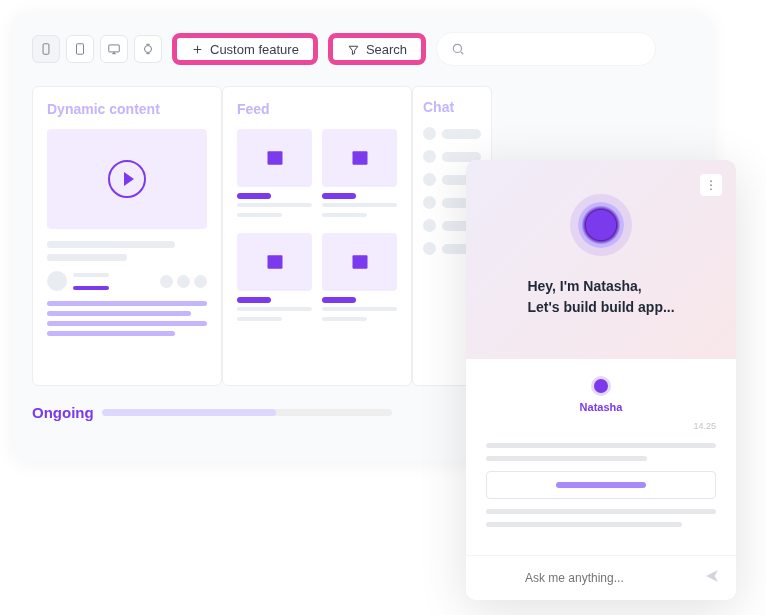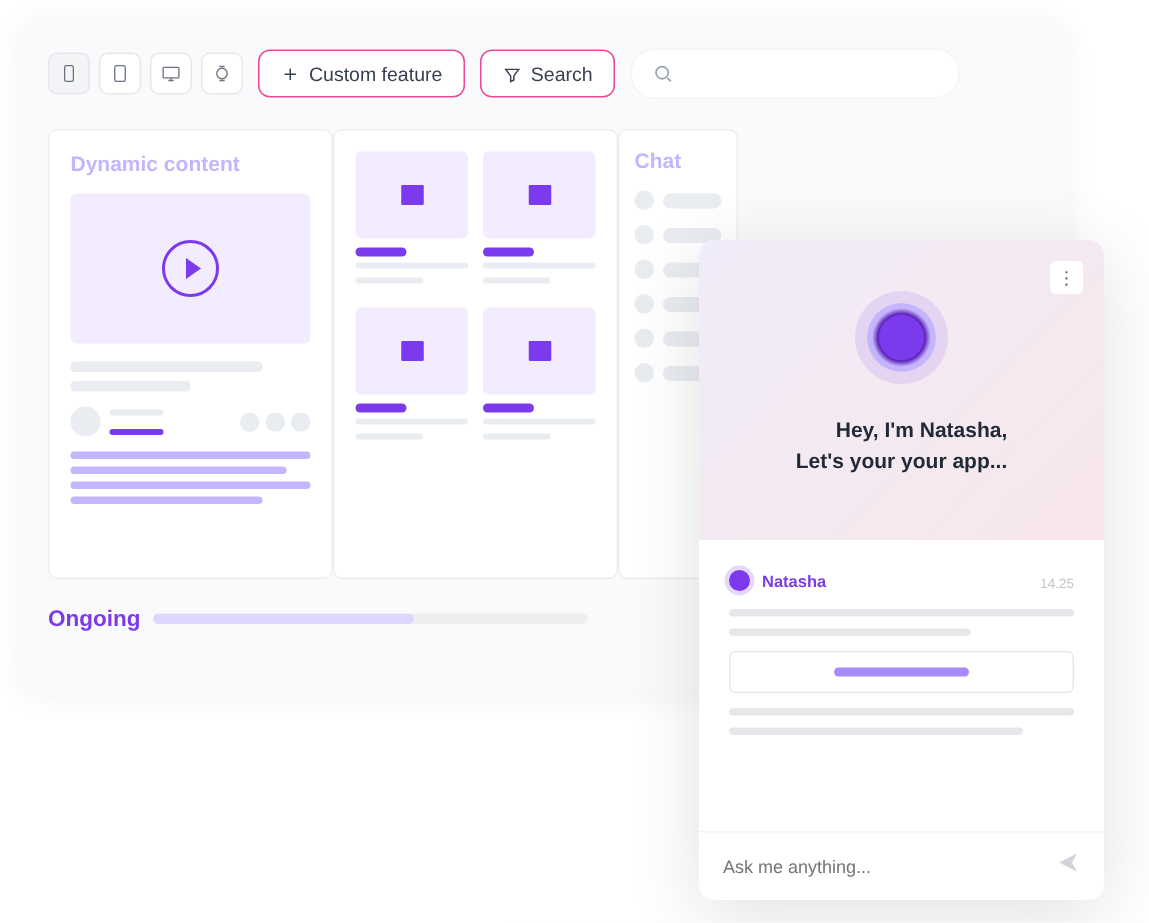--- a/index.html
+++ b/index.html
@@ -21,21 +21,21 @@
     .device-btns { display: flex; gap: 6px; }
     .device-btn {
       width: 28px; height: 28px; border: 1px solid #e5e7eb; background: #fff;
       border-radius: 6px; display: flex; align-items: center; justify-content: center;
       cursor: pointer;
     }
     .device-btn.active { background: #f3f4f6; }
     .device-btn svg { width: 14px; height: 14px; stroke: #6b7280; fill: none; stroke-width: 1.5; }
     
     .btn {
-      height: 32px; padding: 0 14px; border: 1px solid #ec4899; background: #fff;
+      height: 32px; padding: 0 14px; border: 5px solid #ec4899; background: #fff;
       border-radius: 8px; display: flex; align-items: center; gap: 6px;
       font-size: 13px; color: #374151; cursor: pointer;
     }
     .btn svg { width: 13px; height: 13px; stroke: #374151; fill: none; stroke-width: 1.8; }
     
     .search-box {
       flex: 1; max-width: 220px; height: 34px; background: #fff;
       border-radius: 999px; display: flex; align-items: center; gap: 8px;
       padding: 0 14px; border: 1px solid #f3f4f6;
     }
@@ -114,43 +114,43 @@
       position: absolute; top: 14px; right: 14px; width: 22px; height: 22px;
       background: #fff; border-radius: 4px; display: flex; align-items: center;
       justify-content: center; font-size: 12px; color: #666; cursor: pointer;
     }
     .orb {
       width: 46px; height: 46px; border-radius: 999px;
       background: radial-gradient(circle at 50% 50%, #7c3aed 0%, #7c3aed 45%, #5b21b6 48%, #c4b5fd 60%);
       box-shadow: 0 0 0 8px rgba(124, 58, 237, 0.12);
       margin-bottom: 28px;
     }
-    .hero-text { text-align: right; font-size: 14px; font-weight: 600; color: #1f2937; line-height: 1.5; }
+    .hero-text { text-align: left; font-size: 14px; font-weight: 600; color: #1f2937; line-height: 1.5; }
     
     .chat-body { padding: 20px; flex: 1; }
-    .sender-row { display: flex; align-items: flex-end; gap: 8px; margin-bottom: 12px; }
+    .sender-row { display: flex; align-items: center; gap: 8px; margin-bottom: 12px; flex-direction: column; }
     .sender-dot {
       width: 14px; height: 14px; border-radius: 999px; background: #7c3aed;
       box-shadow: 0 0 0 3px rgba(124,58,237,0.2);
     }
     .sender-name { font-size: 11px; font-weight: 600; color: #7c3aed; }
     .sender-time { font-size: 9px; color: #c5c5c5; margin-left: auto; }
     .msg-line { height: 5px; background: #e5e7eb; border-radius: 3px; margin-bottom: 8px; }
     .msg-box {
       border: 1px solid #e5e7eb; border-radius: 4px; padding: 10px; margin: 10px 0;
       display: flex; align-items: center;
     }
     .msg-box .bar { width: 90px; height: 6px; background: #a78bfa; border-radius: 3px; margin: 0 auto; }
     
     .composer {
       border-top: 1px solid #f3f4f6; padding: 12px 16px;
       display: flex; align-items: center; gap: 10px;
     }
     .composer input {
-      flex: 1; border: none; outline: none; font-size: 12px; color: #9ca3af;
+      flex: 1; border: none; outline: none; font-size: 12px; color: #9ca3af; margin-left: 43px;
     }
     .send-icon svg { width: 16px; height: 16px; fill: #d1d5db; }
   </style>
 </head>
 <body>
 
 <div class="main-panel">
   <div class="toolbar">
     <div class="device-btns">
       <div class="device-btn active">
@@ -219,20 +219,21 @@
           <div class="avatar-circle sm"></div>
         </div>
       </div>
       <div class="line-thin" style="width:100%"></div>
       <div class="line-thin" style="width:90%"></div>
       <div class="line-thin" style="width:100%"></div>
       <div class="line-thin" style="width:80%"></div>
     </div>
 
     <div class="feature-card">
+      <div class="card-title">Feed</div>
       <div class="feed-grid">
         <div class="feed-tile">
           <div class="thumb">
               <svg viewBox="0 0 24 24">
                 <rect x="3" y="4" width="18" height="16" rx="1"></rect>
                 <circle cx="9" cy="10" r="1.5"></circle>
                 <path d="M3 17l5-5 4 4 3-3 6 6"></path>
               </svg>
             </div>
           <div class="line-accent" style="width:45%;margin-bottom:4px"></div>
@@ -317,21 +318,21 @@
     <div class="progress-pill">Ongoing</div>
   </div>
 </div>
 
 <div class="chat-panel">
   <div class="chat-hero">
     <div class="menu-dots">⋮</div>
     <div class="orb"></div>
     <div class="hero-text">
       <div>Hey, I'm Natasha,</div>
-      <div>Let's your your app...</div>
+      <div>Let's build build app...</div>
     </div>
   </div>
   <div class="chat-body">
     <div class="sender-row">
       <div class="sender-dot"></div>
       <div class="sender-name">Natasha</div>
       <div class="sender-time">14.25</div>
     </div>
     <div class="msg-line" style="width:100%"></div>
     <div class="msg-line" style="width:70%"></div>

